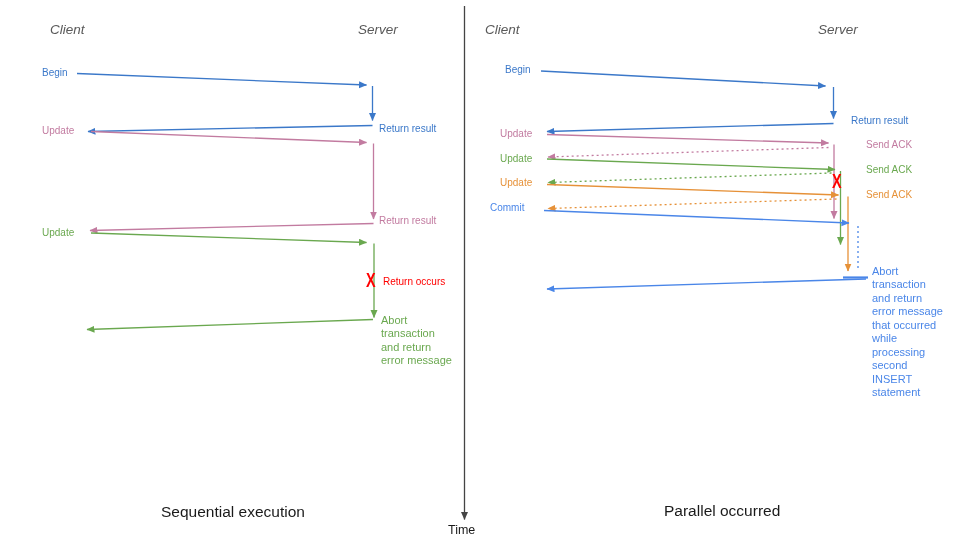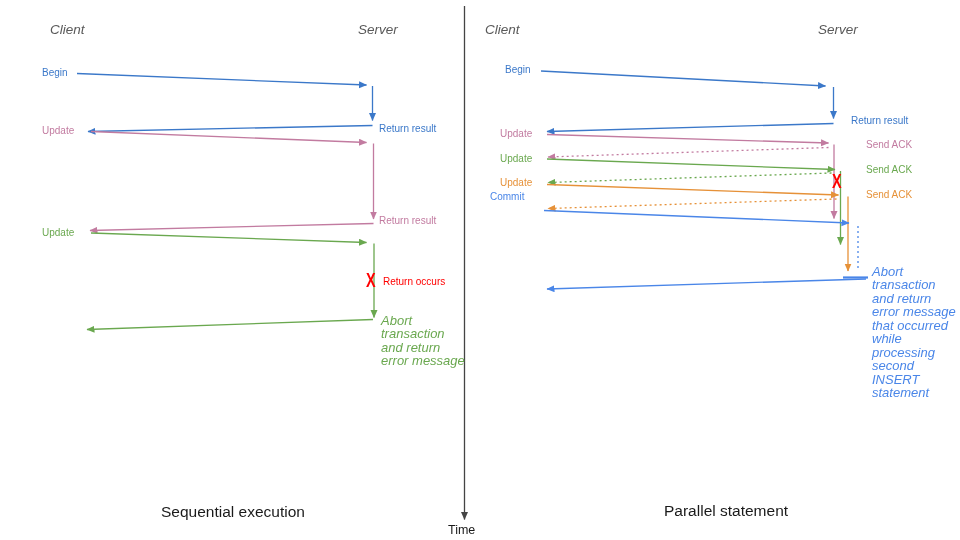--- a/index.html
+++ b/index.html
@@ -9,21 +9,21 @@
   *{margin:0;padding:0;box-sizing:border-box;}
   html,body{background:#fff;}
   .stage{
     position:relative;width:960px;height:540px;background:#fff;overflow:hidden;
     font-family:"Liberation Sans","DejaVu Sans",sans-serif;
   }
   .stage svg{position:absolute;left:0;top:0;}
   .lbl{position:absolute;font-size:10px;line-height:13px;white-space:nowrap;}
   .actor{font-size:13.5px;font-style:italic;color:var(--gray);}
   .caption{font-size:15.5px;color:var(--ink);}
-  .multiline{white-space:pre-line;font-size:13px;line-height:13.5px;font-style:italic;}
+  .multiline{white-space:pre-line;font-size:11px;line-height:13.5px;}
   .xmark{
     position:absolute;color:var(--red);font-weight:bold;font-size:20px;line-height:20px;
     transform:scaleX(.72);transform-origin:left top;
   }
   .c-blue{color:var(--blue);} .c-blue2{color:var(--blue2);} .c-pink{color:var(--pink);}
   .c-green{color:var(--green);} .c-orange{color:var(--orange);} .c-red{color:var(--red);}
   .c-ink{color:var(--ink);}
   .s-blue{stroke:var(--blue);} .s-blue2{stroke:var(--blue2);} .s-pink{stroke:var(--pink);}
   .s-green{stroke:var(--green);} .s-orange{stroke:var(--orange);} .s-axis{stroke:var(--axis);}
   .f-blue{fill:var(--blue);} .f-blue2{fill:var(--blue2);} .f-pink{fill:var(--pink);}
@@ -126,28 +126,28 @@
   <div class="lbl actor" style="left:818px;top:23px;">Server</div>
   <div class="lbl c-blue" style="left:505px;top:63px;">Begin</div>
   <div class="lbl c-blue" style="left:851px;top:114px;">Return result</div>
   <div class="lbl c-pink" style="left:500px;top:127px;">Update</div>
   <div class="lbl c-pink" style="left:866px;top:137.5px;">Send ACK</div>
   <div class="lbl c-green" style="left:500px;top:151.5px;">Update</div>
   <div class="lbl c-green" style="left:866px;top:162.5px;">Send ACK</div>
   <div class="lbl c-orange" style="left:500px;top:176px;">Update</div>
   <div class="lbl c-orange" style="left:866px;top:187.5px;">Send ACK</div>
   <div class="xmark" style="left:832px;top:171px;">X</div>
-  <div class="lbl c-blue2" style="left:490px;top:190px;text-align:right;">Commit</div>
+  <div class="lbl c-blue2" style="left:490px;top:201px;text-align:right;">Commit</div>
   <div class="lbl c-blue2 multiline" style="left:872px;top:264.5px;">Abort
 transaction
 and return
 error message
 that occurred
 while
 processing
 second
 INSERT
 statement</div>
-  <div class="lbl caption" style="left:664px;top:504px;">Parallel statement</div>
+  <div class="lbl caption" style="left:664px;top:504px;">Parallel occurred</div>
 
   <div class="lbl c-ink" style="left:448px;top:524px;font-size:12.5px;">Time</div>
 
 </div>
 
 </body></html>

